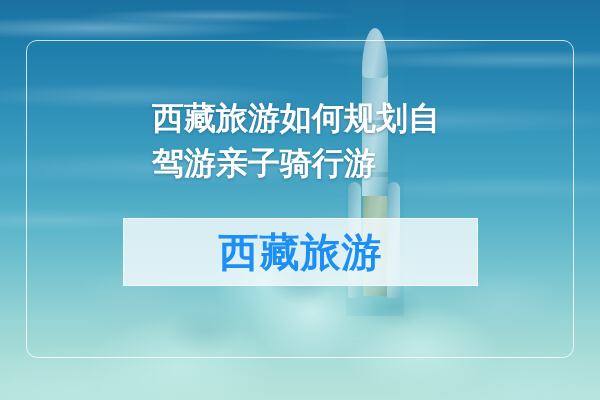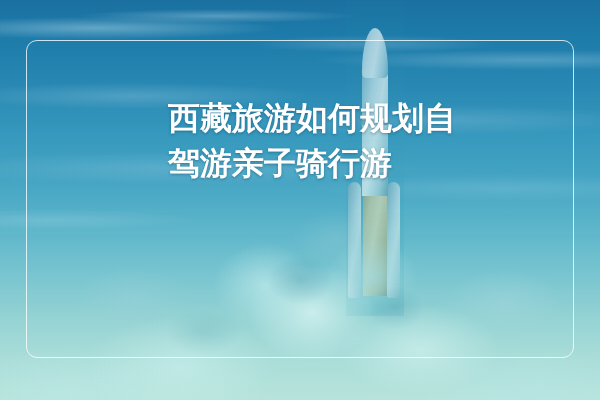--- a/index.html
+++ b/index.html
@@ -168,21 +168,20 @@
     left: 152px;
     top: 96px;
     width: 300px;
     color: #ffffff;
     font-size: 32px;
     font-weight: bold;
     line-height: 45px;
     letter-spacing: 0px;
     text-shadow: 0 1px 3px rgba(12,62,92,.45);
     white-space: pre-wrap;
-    margin-left: 16px;
   }
 
   
   .banner {
     position: absolute;
     left: 123px;
     top: 218px;
     width: 355px;
     height: 68px;
     background: rgba(244,250,252,.82);
@@ -220,14 +219,17 @@
   </div>
 
   <div class="plumes"></div>
   <div class="plumes-dark"></div>
   <div class="tint"></div>
 
   <div class="frame"></div>
 
   <div class="headline">西藏旅游如何规划自驾游亲子骑行游</div>
 
+  <div class="banner">
+    <span class="banner-text">西藏旅游</span>
+  </div>
 
 </div>
 
 </body></html>

